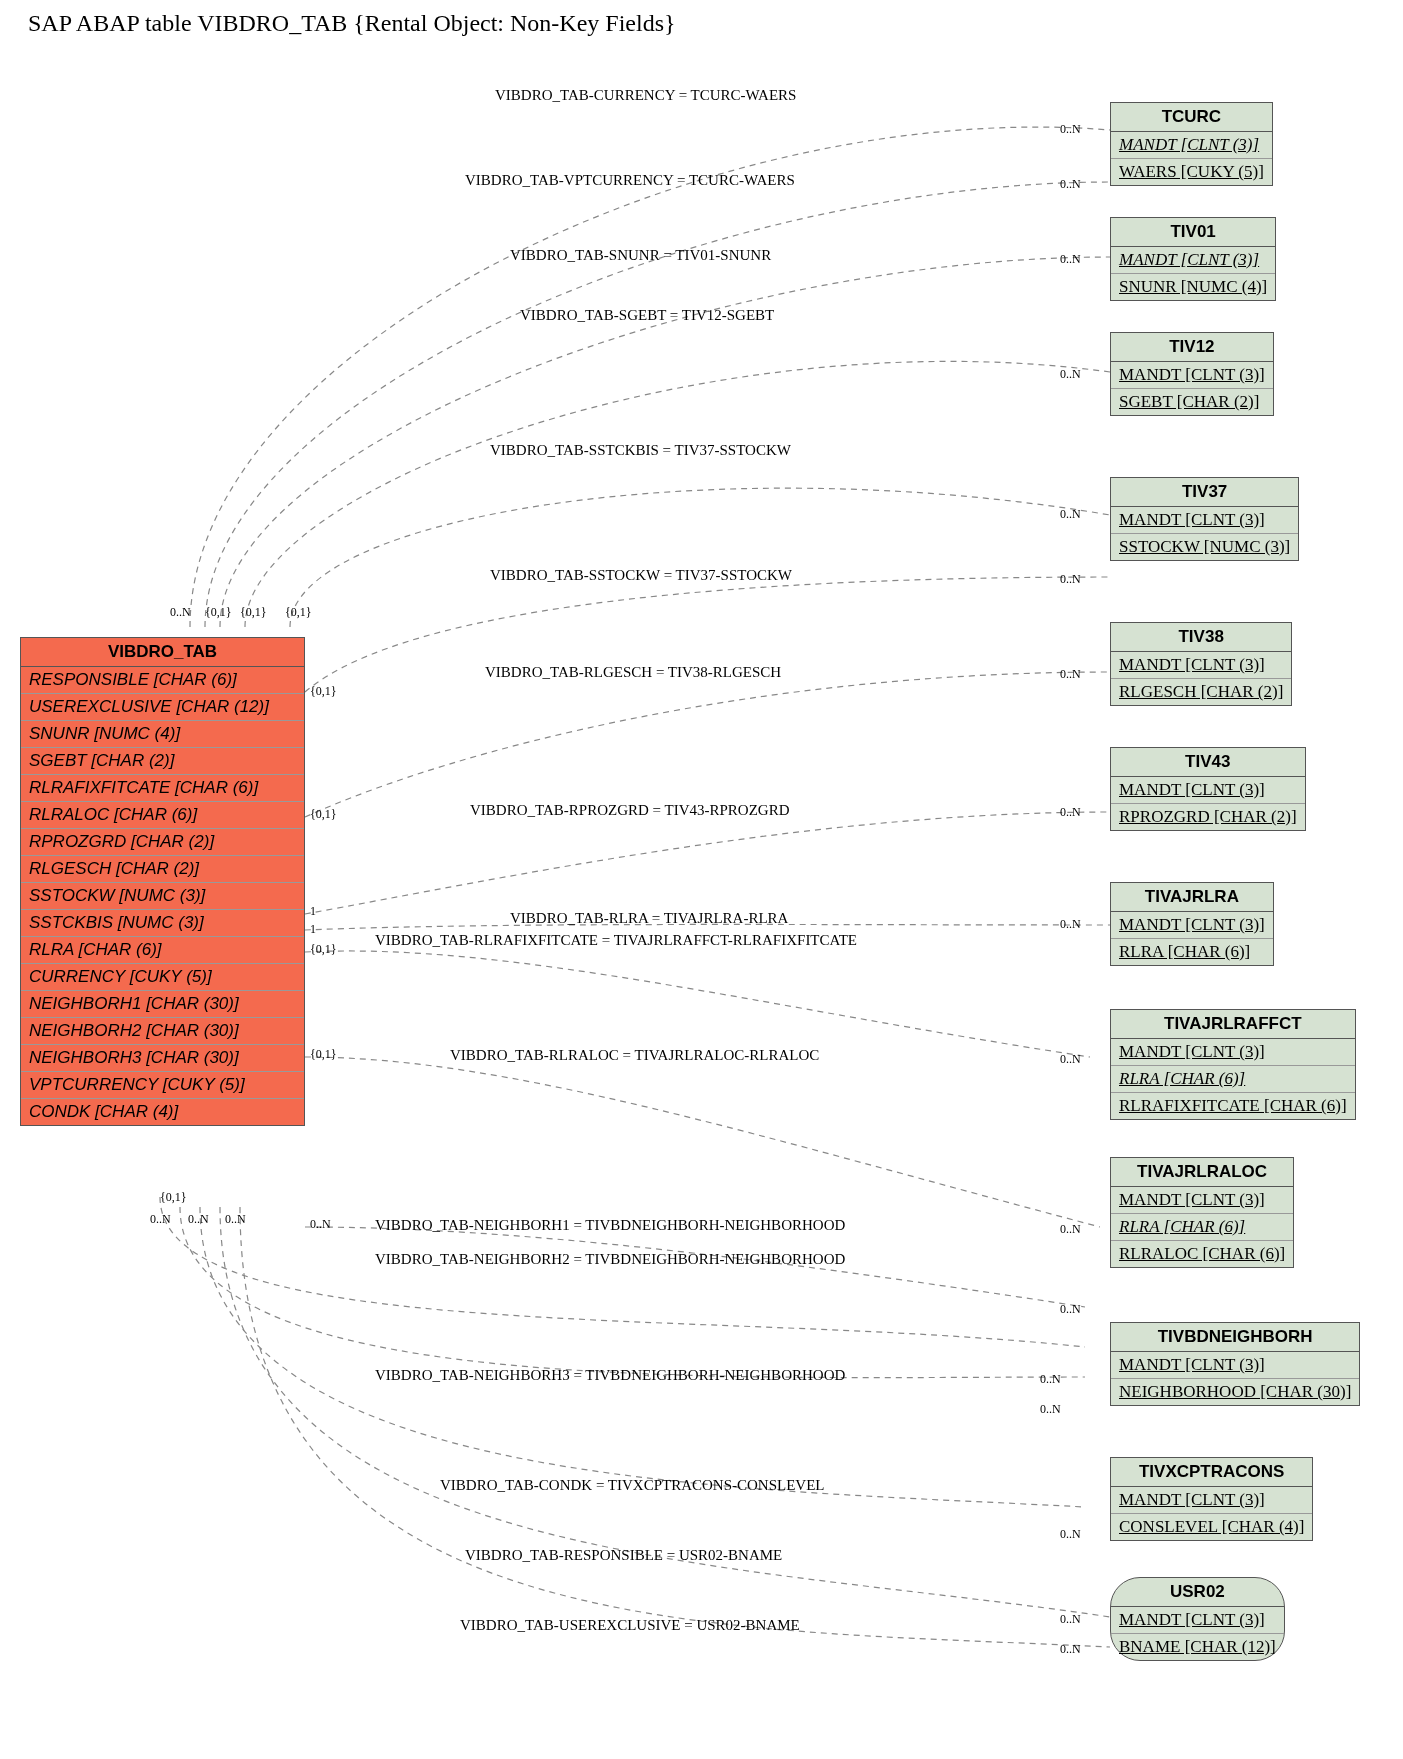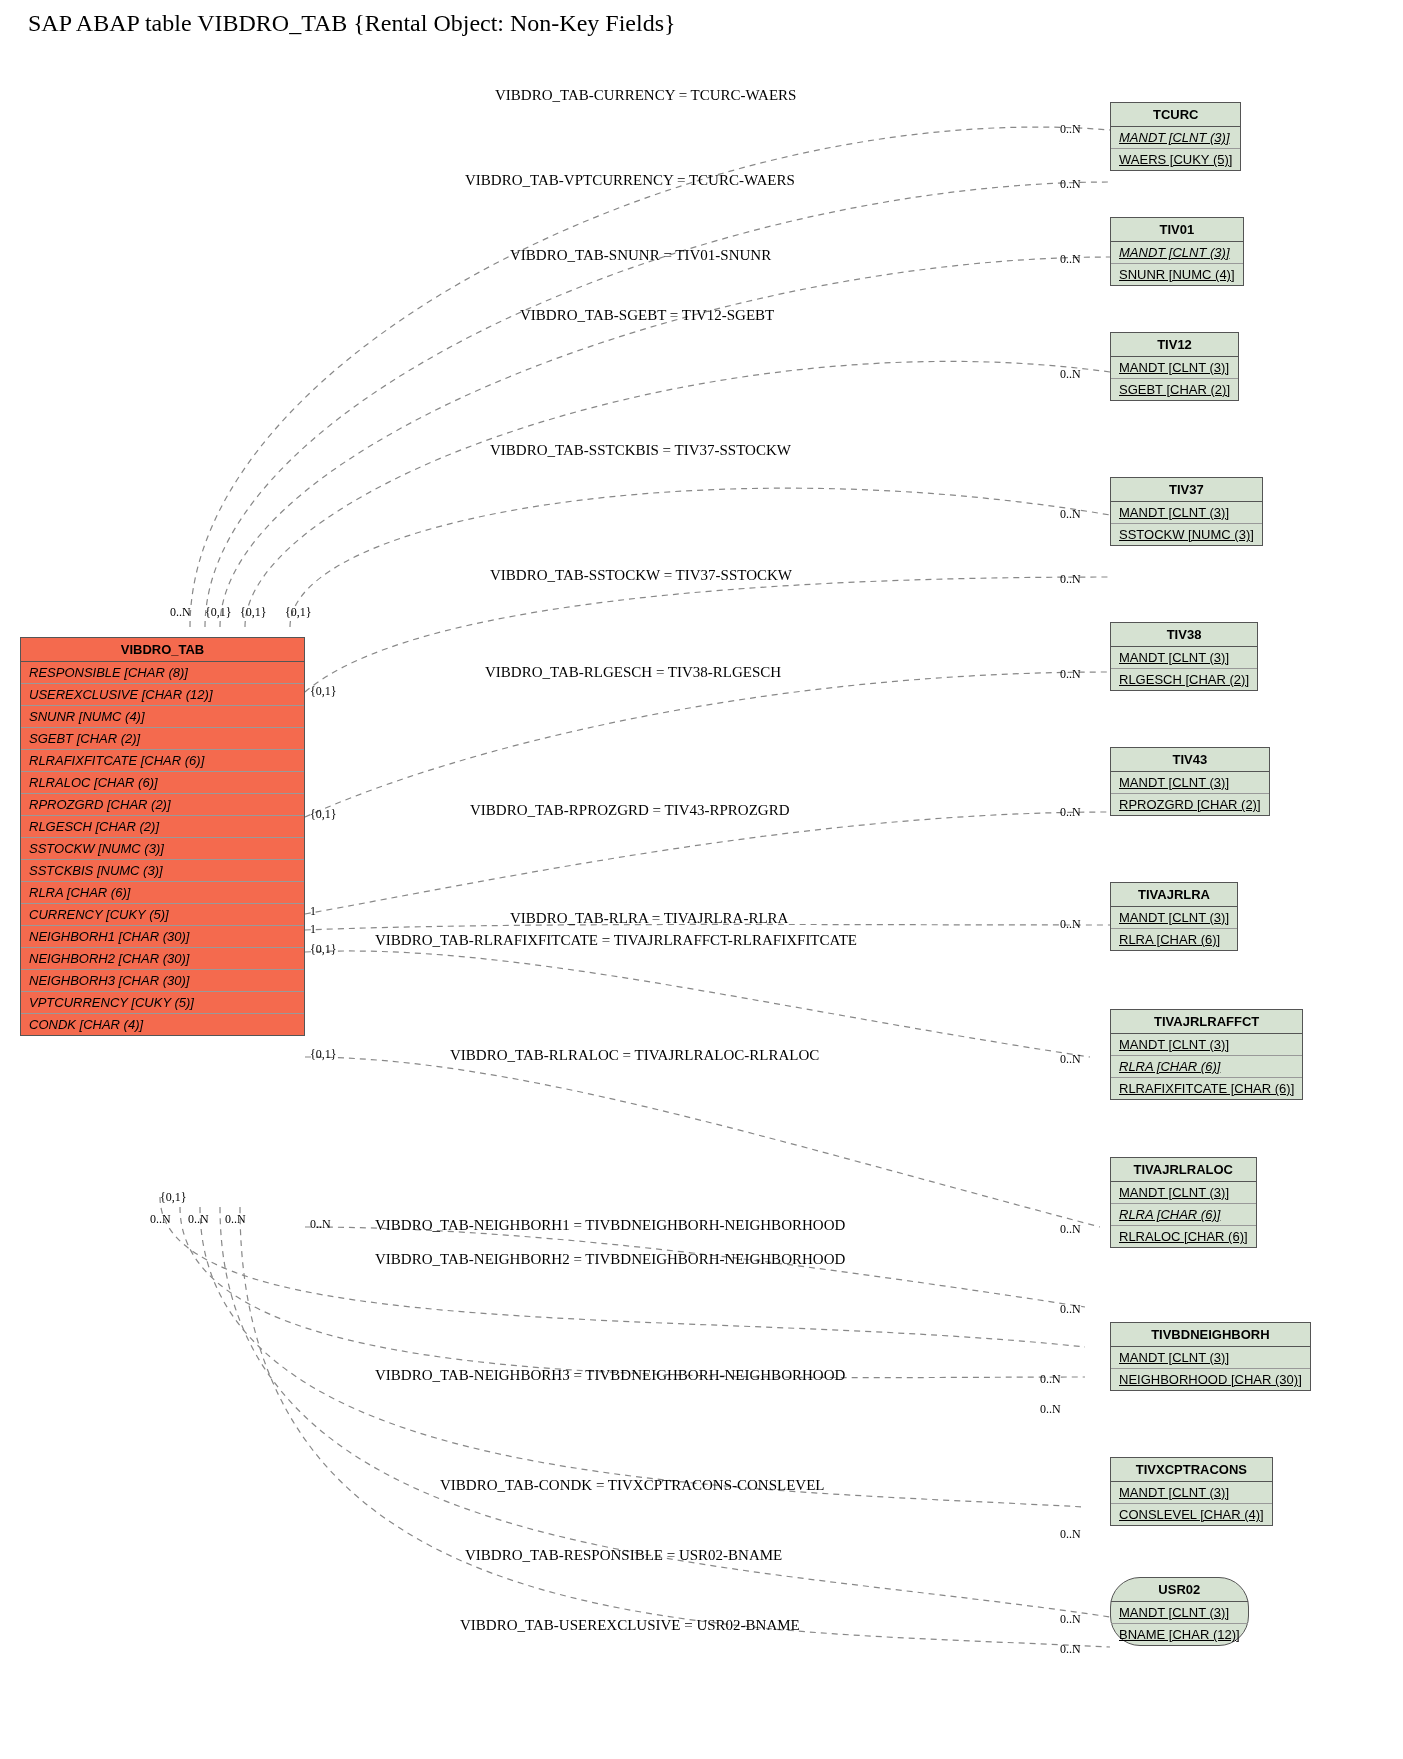--- a/index.html
+++ b/index.html
@@ -19,39 +19,39 @@
   }
   .diagram {
     position: relative;
     width: 1380px;
     height: 1720px;
   }
   .entity {
     position: absolute;
     border: 1px solid #555;
     background: #d6e2d2;
-    font-size: 13px;
+    font-size: 17px;
   }
   .entity.main {
     background: #f46a4e;
   }
   .entity .title {
     font-weight: bold;
     text-align: center;
     padding: 4px 8px;
     border-bottom: 1px solid #555;
     white-space: nowrap;
   }
   .entity .row {
     padding: 3px 8px;
     border-bottom: 1px solid #999;
     white-space: nowrap;
   }
   .entity .row:last-child { border-bottom: none; }
-  .entity .row.fk { text-decoration: underline; }
+  .entity .row.fk { text-decoration: underline; font-family: Liberation Serif, serif; }
   .entity .row.it { font-style: italic; }
   .rel-label {
     position: absolute;
     font-family: Georgia, 'Times New Roman', serif;
     font-size: 15px;
     white-space: nowrap;
   }
   .card-label {
     position: absolute;
     font-family: Georgia, 'Times New Roman', serif;
@@ -97,21 +97,21 @@
   <path d="M 150 1150 C 150 1300, 700 1260, 1075 1300"></path>
   <path d="M 170 1160 C 170 1350, 700 1330, 1075 1330"></path>
   <path d="M 190 1160 C 190 1440, 700 1440, 1075 1460"></path>
   <path d="M 210 1160 C 210 1520, 700 1510, 1100 1570"></path>
   <path d="M 230 1160 C 230 1600, 700 1580, 1100 1600"></path>
 </svg>
 
 <div class="entity main" style="left:10px; top:590px; width:283px;">
   <div class="title">VIBDRO_TAB</div>
   <div id="main-fields">
-        <div class="row it">RESPONSIBLE [CHAR (8)]</div>
+        <div class="row it">RESPONSIBLE [CHAR (6)]</div>
         <div class="row it">USEREXCLUSIVE [CHAR (12)]</div>
         <div class="row it">SNUNR [NUMC (4)]</div>
         <div class="row it">SGEBT [CHAR (2)]</div>
         <div class="row it">RLRAFIXFITCATE [CHAR (6)]</div>
         <div class="row it">RLRALOC [CHAR (6)]</div>
         <div class="row it">RPROZGRD [CHAR (2)]</div>
         <div class="row it">RLGESCH [CHAR (2)]</div>
         <div class="row it">SSTOCKW [NUMC (3)]</div>
         <div class="row it">SSTCKBIS [NUMC (3)]</div>
         <div class="row it">RLRA [CHAR (6)]</div>

